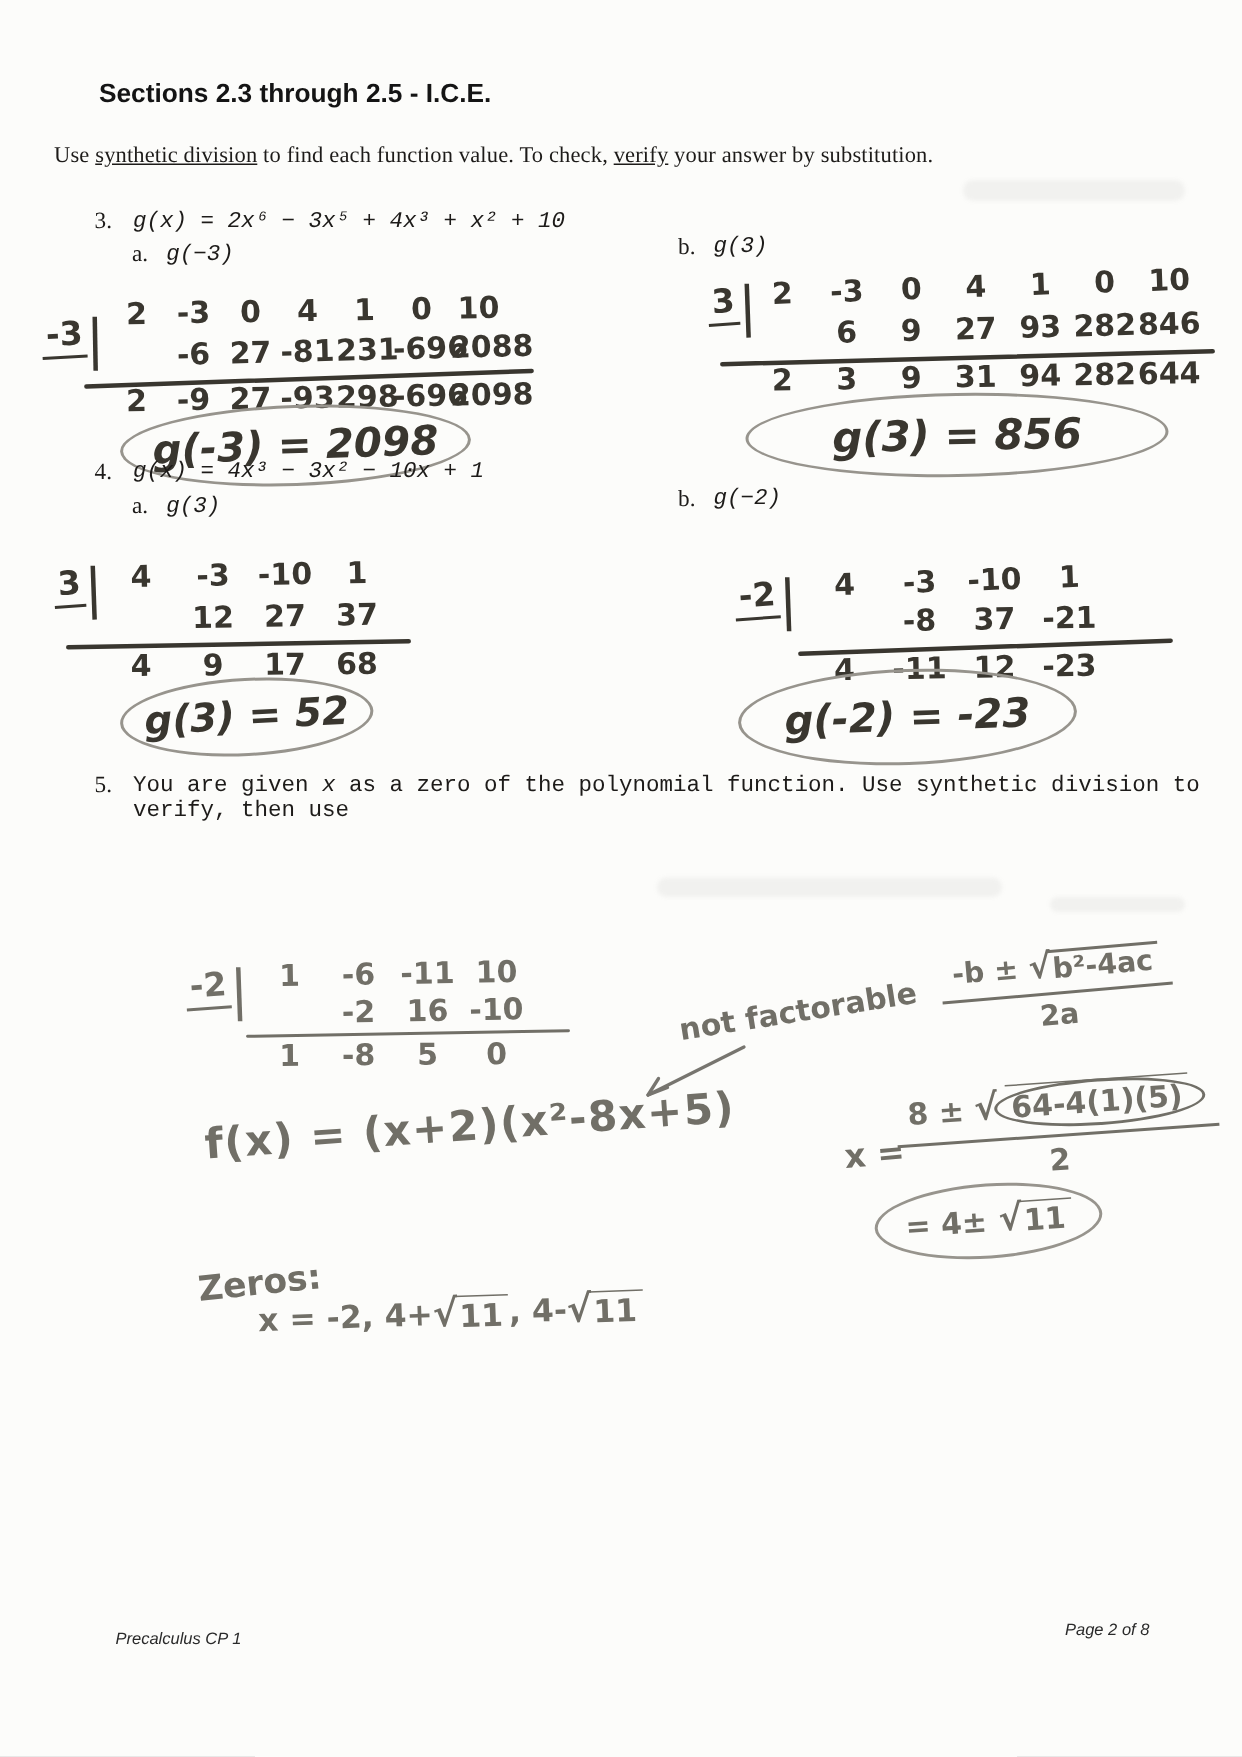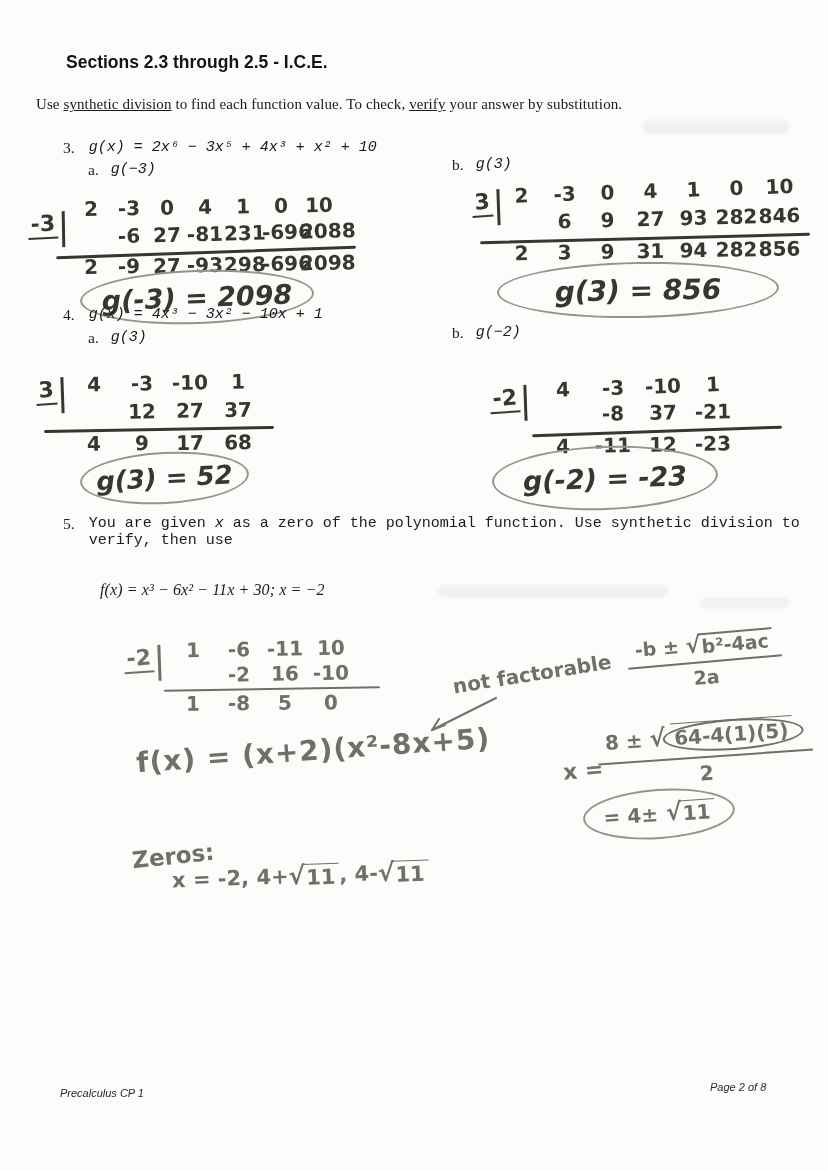--- a/index.html
+++ b/index.html
@@ -135,21 +135,21 @@
           <span>846</span>
       </div>
       <div class="syn-line" style="left:-20px;top:57px;width:330px;transform:rotate(-1.5deg);"></div>
       <div class="syn-row cols7b" style="top:60px;transform:rotate(-1deg);">
         <span>2</span>
           <span>3</span>
           <span>9</span>
           <span>31</span>
           <span>94</span>
           <span>282</span>
-          <span>856</span>
+          <span>644</span>
       </div>
     </div>
   </div>
   <div class="oval" style="left:497px;top:262px;width:278px;height:52px;transform:rotate(-1deg);">
     <span class="answer ink" style="font-size:28px;">g(3) = 856</span>
   </div>
 
   <div class="abs prob" style="left:63px;top:306px;">
     <span class="pnum">4.</span>
     <span class="pfun math">g(x) = 4x³ − 3x² − 10x + 1</span>
@@ -222,21 +222,20 @@
     </div>
   </div>
   <div class="oval" style="left:492px;top:446px;width:222px;height:60px;transform:rotate(-2deg);">
     <span class="answer ink" style="font-size:27px;">g(-2) = -23</span>
   </div>
 
   <div class="abs prob" style="left:63px;top:515px;">
     <span class="pnum">5.</span>
     <span class="pfun"><span>You are given </span><span class="math">x</span><span> as a zero of the polynomial function.  Use synthetic division to verify, then use</span></span>
   </div>
-  <div class="abs body-text math" style="left:100px;top:581px;font-size:16px;">f(x) = x³ − 6x² − 11x + 30; x = −2</div>
 
   <div class="syn hw pencil" style="left:124px;top:638px;">
     <div class="syn-divisor" style="left:0;top:8px;transform:rotate(-4deg);">
       <span class="syn-dnum" style="font-weight:600;">-2</span>
         <span class="syn-dbar"></span>
     </div>
     <div class="syn-rows" style="left:46px;top:0;">
       <div class="syn-row cols4c" style="top:0;transform:rotate(-1deg);">
         <span>1</span>
           <span>-6</span>
@@ -315,16 +314,16 @@
       <span class="sqrt">
         <span class="sqrt-sym"></span>
         <span class="sqrt-rad" style="border-top-width:1.5px;">11</span>
       </span>
   </div>
 
   <div class="smudge" style="left:642px;top:120px;width:148px;height:14px;"></div>
   <div class="smudge" style="left:438px;top:585px;width:230px;height:13px;"></div>
   <div class="smudge" style="left:700px;top:598px;width:90px;height:10px;"></div>
 
-  <div class="abs footer" style="left:60px;top:1087px;">Precalculus CP 1</div>
+  <div class="abs footer" style="left:77px;top:1087px;">Precalculus CP 1</div>
   <div class="abs footer" style="left:710px;top:1081px;">Page 2 of 8</div>
 
 </div>
 
 </body></html>

